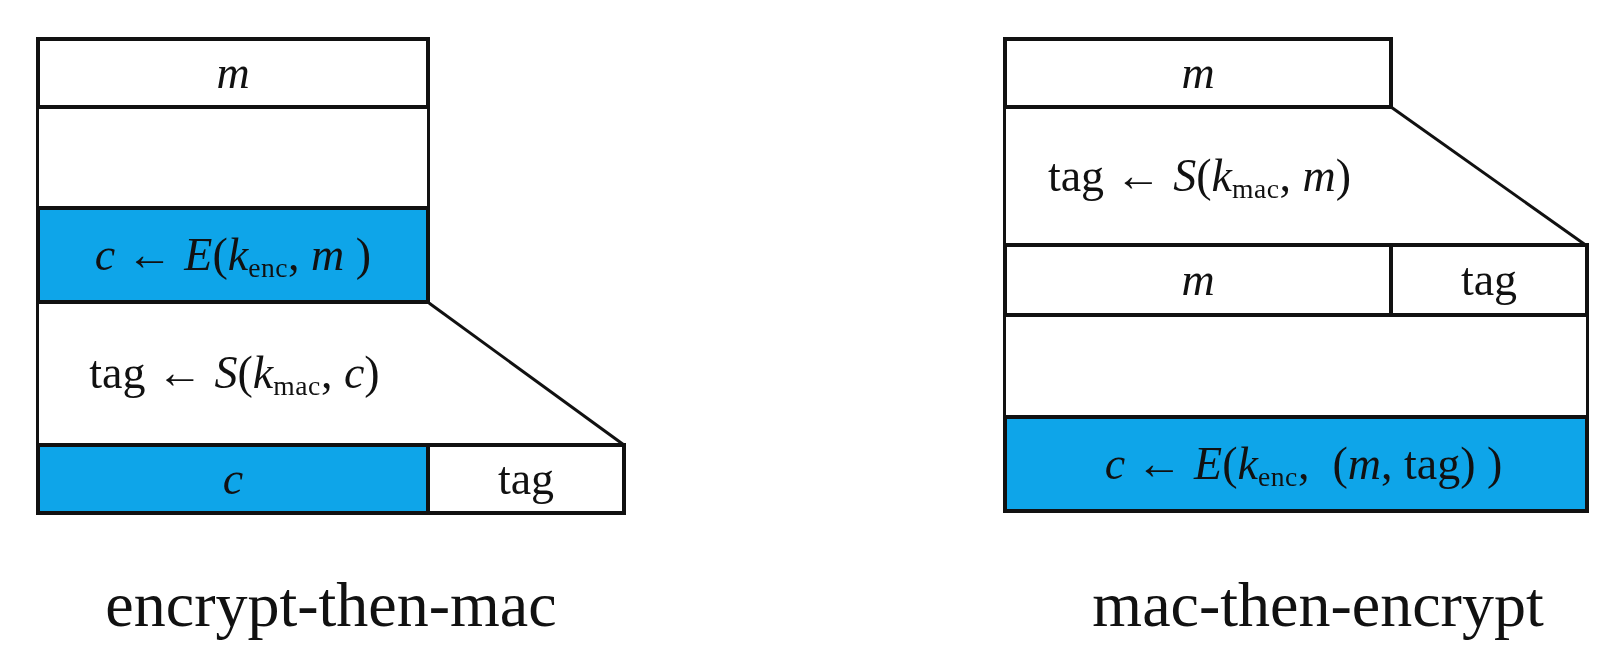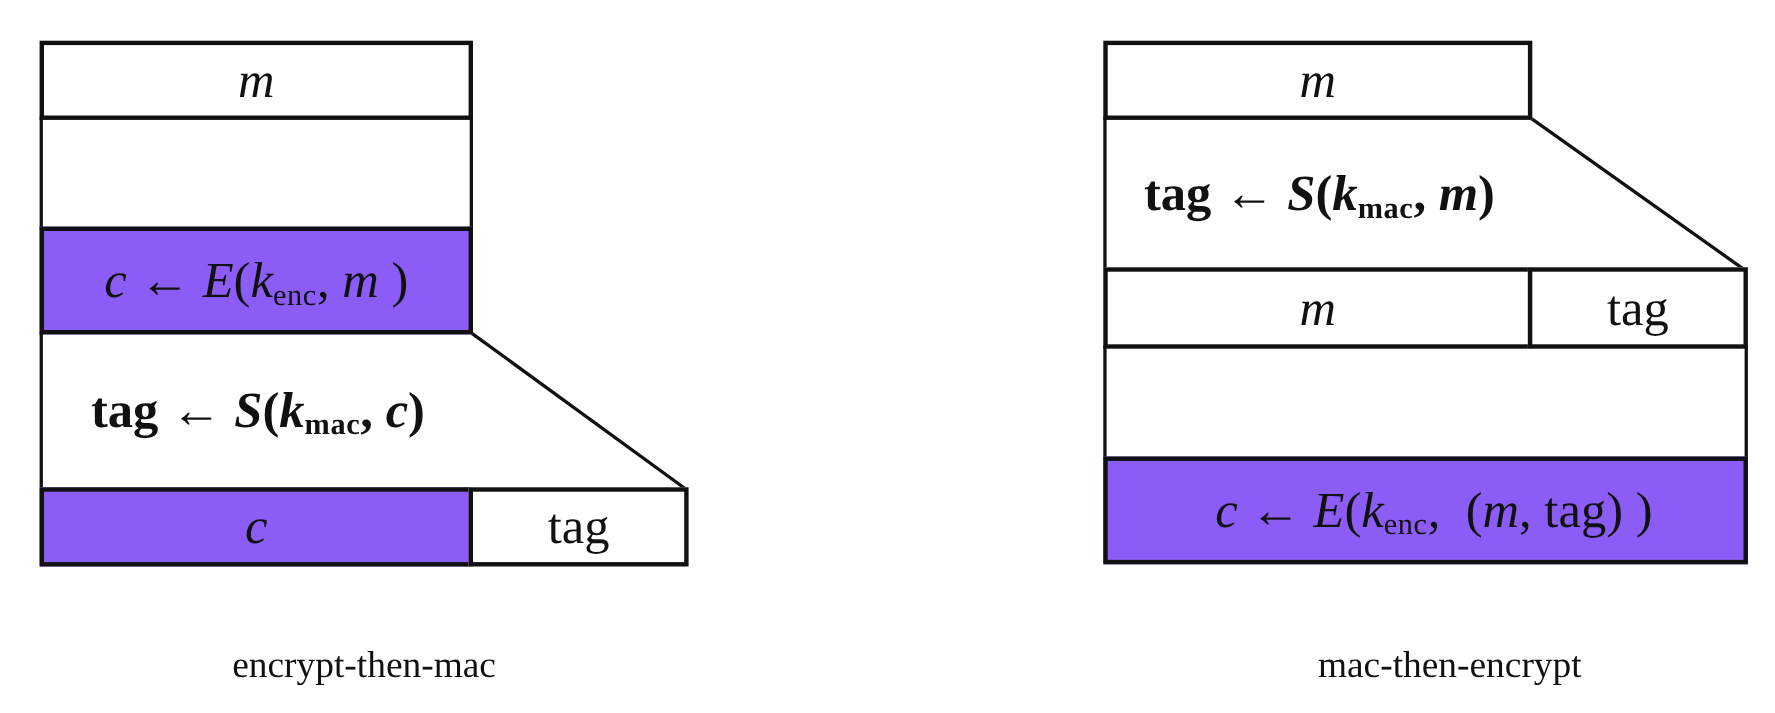--- a/index.html
+++ b/index.html
@@ -6,32 +6,32 @@
   body{
     width:1614px;height:648px;position:relative;overflow:hidden;
     font-family:"Liberation Serif", serif;color:#111;
   }
   .lines-svg{position:absolute;left:0;top:0;pointer-events:none;}
   .box{
     position:absolute;box-sizing:border-box;border:4px solid #111;background:#ffffff;
     display:flex;align-items:center;justify-content:center;
     font-size:46px;line-height:1;
   }
-  .gray{background:#8b5cf6;}
+  .gray{background:#0ea5e9;}
   .connector{
     position:absolute;box-sizing:border-box;
     display:flex;align-items:center;justify-content:center;
-    font-size:46px;line-height:1;font-weight:bold;
+    font-size:46px;line-height:1;
   }
   .side-both{border-left:3px solid #111;border-right:3px solid #111;}
   .side-left{border-left:3px solid #111;}
   .it{font-style:italic;}
   .formula sub{font-size:0.6em;font-style:normal;line-height:0;vertical-align:-0.25em;letter-spacing:0.02em;}
   .caption{
-    position:absolute;text-align:center;font-size:34px;line-height:62px;height:62px;
+    position:absolute;text-align:center;font-size:64px;line-height:62px;height:62px;
   }
   
   .l-mbox   {left:36px;  top:37px;  width:394px; height:72px;}
   .l-gap1   {left:36px;  top:106px; width:394px; height:103px;}
   .l-encbox {left:36px;  top:206px; width:394px; height:98px;}
   .l-macreg {left:36px;  top:302px; width:394px; height:141px;text-align:center;}
   .l-cbox   {left:36px;  top:443px; width:394px; height:72px;}
   .l-tagbox {left:426px; top:443px; width:200px; height:72px;}
   .l-cap    {left:36px;  top:574px; width:590px;}
   

